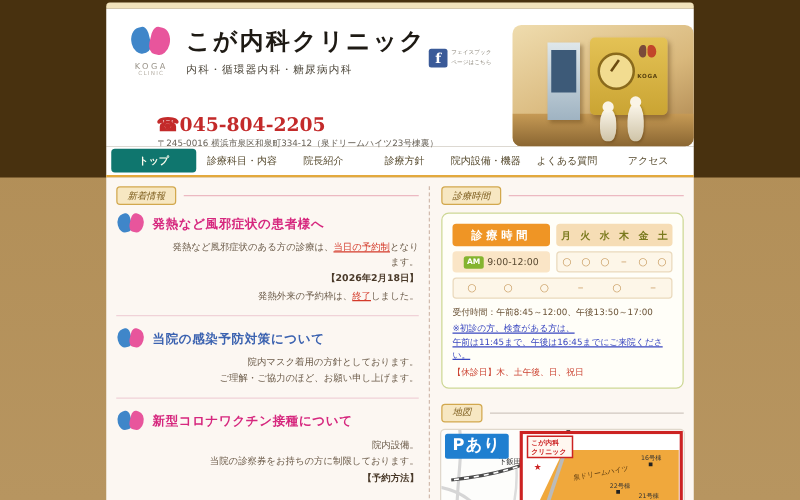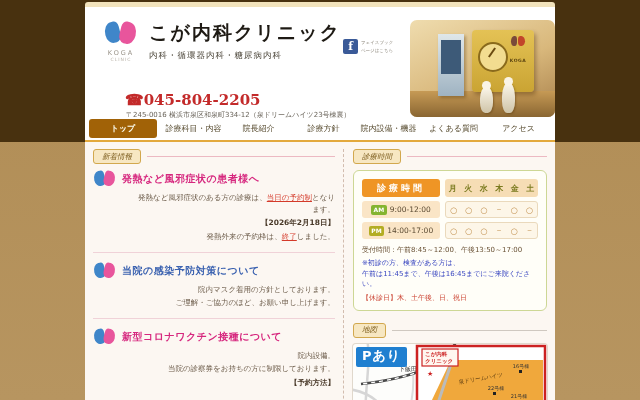--- a/index.html
+++ b/index.html
@@ -49,21 +49,21 @@
   .ph-klogo .mini::after{content:"";position:absolute;left:7px;width:7px;height:10px;background:#c2452a;border-radius:40% 60% 55% 45%;}
   .ph-ktxt{font-size:4.5px;color:#5a4310;font-weight:bold;letter-spacing:.5px;}
   .ph-fig{position:absolute;bottom:4px;width:13px;height:26px;background:linear-gradient(#fbf6ea,#cfc4a8);
           border-radius:45% 45% 40% 40%;box-shadow:1px 1px 2px rgba(80,50,10,.4);}
   .ph-fig::before{content:"";position:absolute;top:-6px;left:2px;width:9px;height:9px;border-radius:50%;background:#faf4e6;}
   .f1{left:70px;} .f2{left:92px;height:30px;}
 
   
   .nav{background:#fff;height:23px;display:flex;align-items:center;border-bottom:2px solid #e3a93d;padding:0 4px;}
   .nav-item{flex:1;text-align:center;font-size:8px;color:#564a2e;cursor:pointer;white-space:nowrap;}
-  .nav-item.active{background:#a16207;color:#fdfdef;border-radius:3px;padding:4px 0;font-weight:bold;flex:0 0 68px;margin-right:4px;}
+  .nav-item.active{background:#0f766e;color:#fdfdef;border-radius:3px;padding:4px 0;font-weight:bold;flex:0 0 68px;margin-right:4px;}
 
   
   .main{background:#fcf7f2;display:flex;padding:7px 8px 0 8px;min-height:262px;}
   .left-col{width:250px;padding-right:8px;border-right:1px dashed #d2bcae;}
   .right-col{flex:1;padding-left:9px;}
   .badge-row{display:flex;align-items:center;gap:6px;margin-bottom:6px;}
   .badge{font-size:7.5px;color:#7c5c1c;background:#f7e7c2;border:1px solid #d2a84e;border-radius:3px;padding:1.5px 8px;white-space:nowrap;font-style:italic;}
   .badge-line{flex:1;height:1px;background:#ecb9c2;}
   .badge-line.gray{background:#cfc8c0;}
 
@@ -85,21 +85,21 @@
   .hleft{background:#fae5c6;height:17px;}
   .ampm{font-size:6px;font-weight:bold;color:#fff;border-radius:2px;padding:1.5px 2.5px;}
   .am{background:#84b430;} .pm{background:#b3ad23;}
   .htime{font-size:7.5px;color:#5a4a32;}
   .hcells{flex:1;display:flex;border-radius:3px;align-items:center;}
   .days-strip{background:#f6ddb5;height:18px;}
   .marks-strip{background:#fdf6e8;border:1px solid #ead9bc;height:15px;}
   .dcell{flex:1;text-align:center;font-size:8px;font-weight:bold;color:#7a7a1e;}
   .mcell{flex:1;text-align:center;font-size:8.5px;color:#c49454;}
   .hnote{font-size:7px;color:#6a5236;margin-top:6px;}
-  .hnote-blue{font-size:7px;color:#3a47c0;margin-top:3px;line-height:1.5;}
+  .hnote-blue{font-size:7px;color:#3a47c0;text-decoration:underline;margin-top:3px;line-height:1.5;}
   .hclosed{font-size:7px;color:#cc4433;margin-top:3px;}
 
   
   .map-box{position:relative;width:194px;height:120px;background:#fdfdfb;border-radius:3px;overflow:hidden;
            box-shadow:0 0 0 1px #e0d8cc;}
   .p-badge{position:absolute;left:3px;top:3px;background:#1f7fd0;color:#fff;font-weight:bold;font-size:13px;
            padding:0px 6px 2px 6px;border-radius:2px;z-index:5;letter-spacing:1px;text-align:right;}
   svg text{font-family:"DejaVu Sans",sans-serif;}
 </style>
 </head>
@@ -229,24 +229,20 @@
           <div class="hcells marks-strip">
             <span class="mcell">○</span>
             <span class="mcell">○</span>
             <span class="mcell">○</span>
             <span class="mcell">－</span>
             <span class="mcell">○</span>
             <span class="mcell">○</span>
           </div>
         </div>
         <div class="hrow">
-          <div class="hcell-left hleft">
-            <span class="ampm pm">PM</span>
-            <span class="htime">14:00-17:00</span>
-          </div>
           <div class="hcells marks-strip">
             <span class="mcell">○</span>
             <span class="mcell">○</span>
             <span class="mcell">○</span>
             <span class="mcell">－</span>
             <span class="mcell">○</span>
             <span class="mcell">－</span>
           </div>
         </div>
         <div class="hnote">受付時間：午前8:45～12:00、午後13:50～17:00</div>

